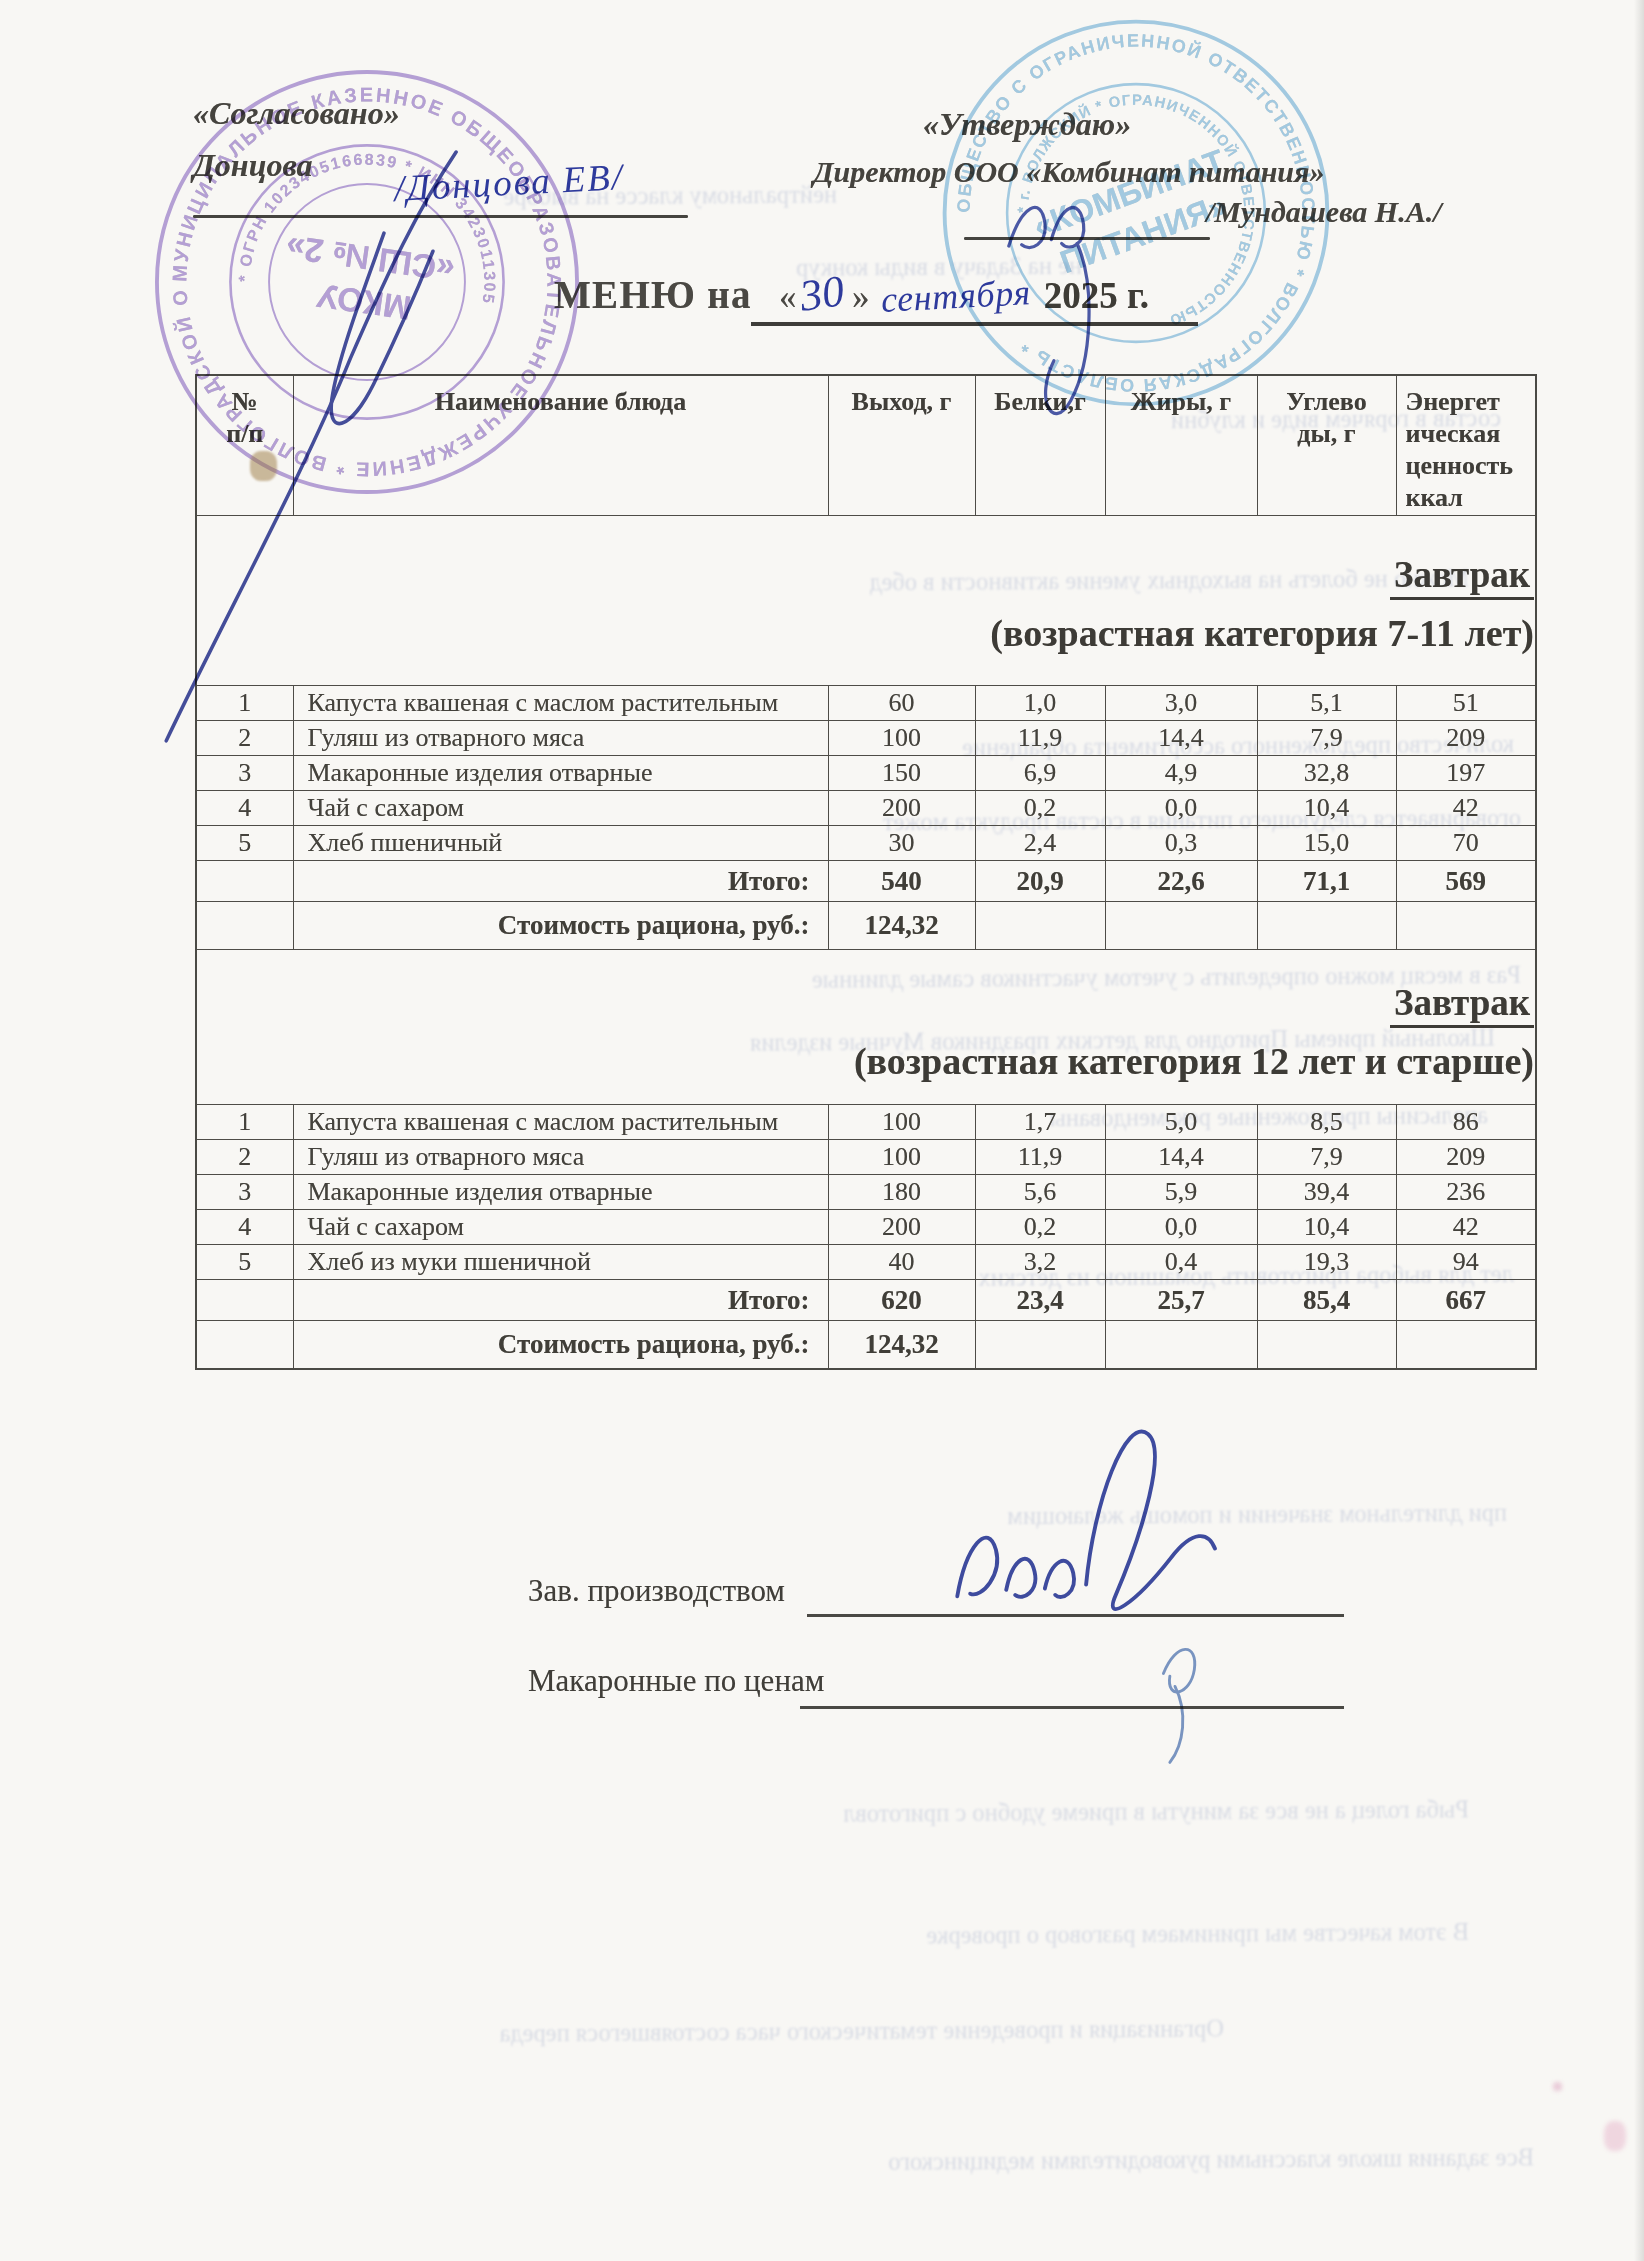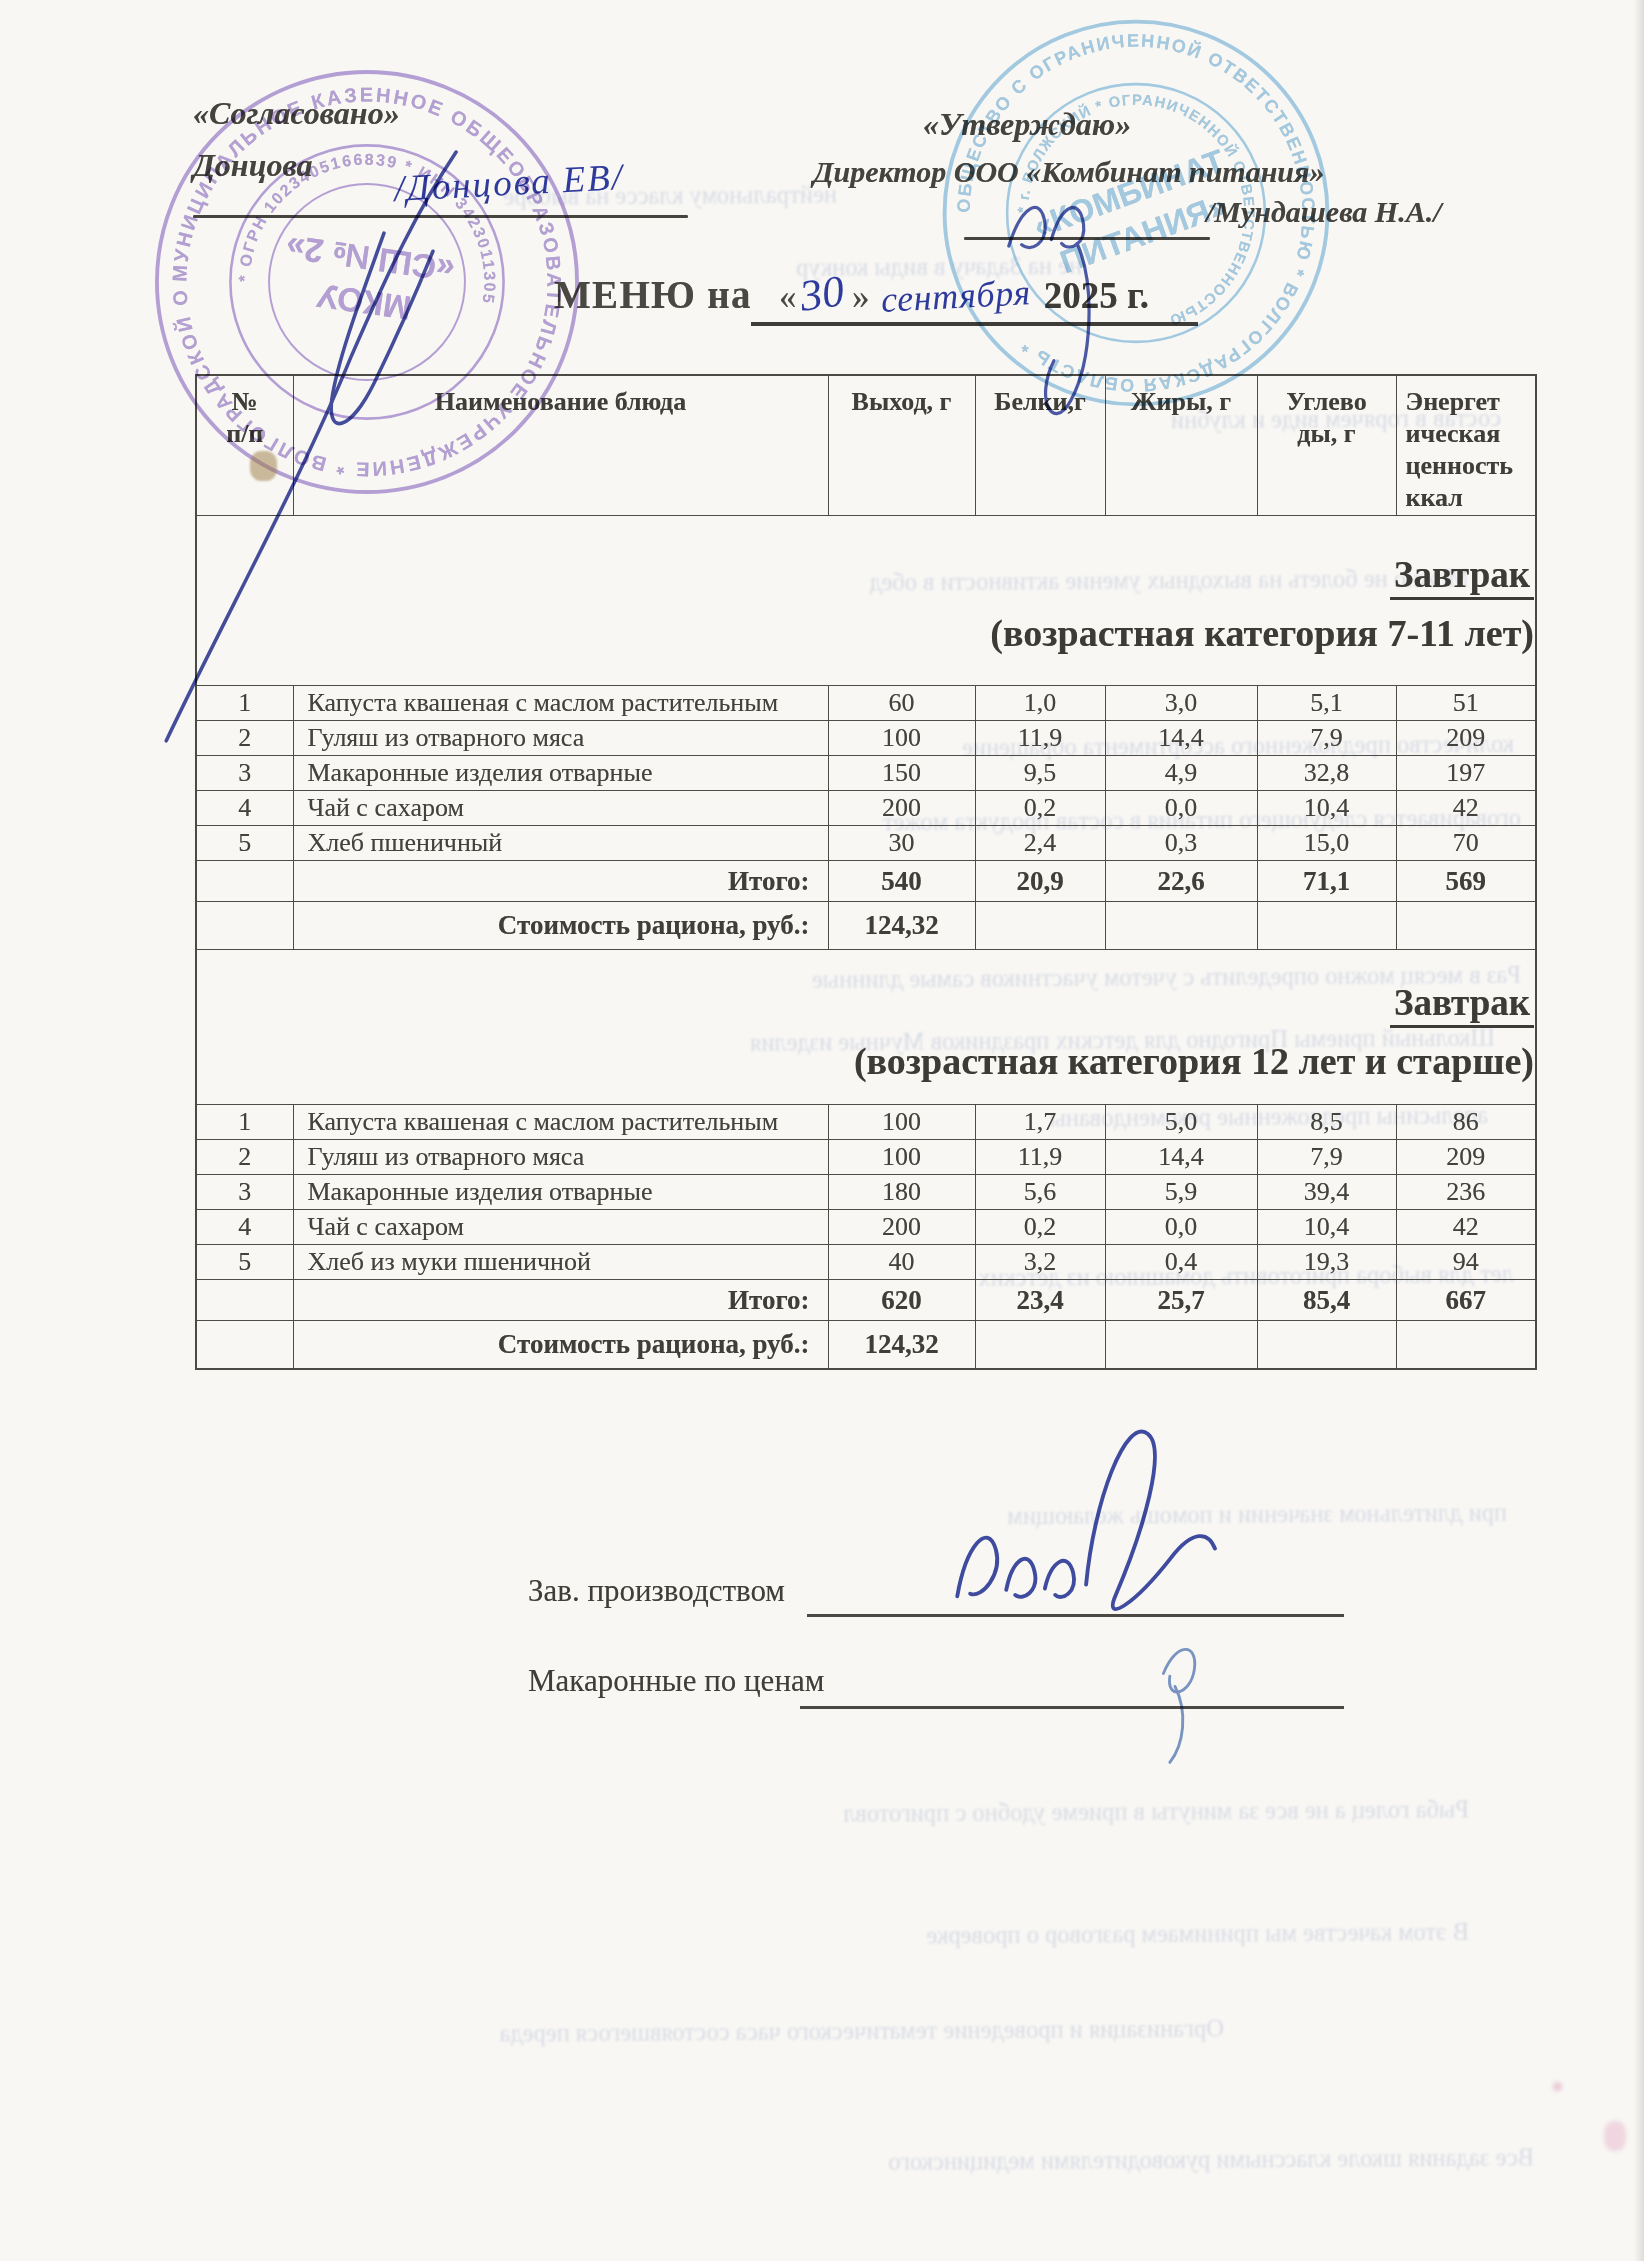--- a/index.html
+++ b/index.html
@@ -189,21 +189,21 @@
       <td class="val">100</td>
       <td class="val">11,9</td>
       <td class="val">14,4</td>
       <td class="val">7,9</td>
       <td class="val">209</td>
     </tr>
     <tr class="dish">
       <td class="num">3</td>
       <td class="dishname">Макаронные изделия отварные</td>
       <td class="val">150</td>
-      <td class="val">9,5</td>
+      <td class="val">6,9</td>
       <td class="val">4,9</td>
       <td class="val">32,8</td>
       <td class="val">197</td>
     </tr>
     <tr class="dish">
       <td class="num">4</td>
       <td class="dishname">Чай с сахаром</td>
       <td class="val">200</td>
       <td class="val">0,2</td>
       <td class="val">0,0</td>

